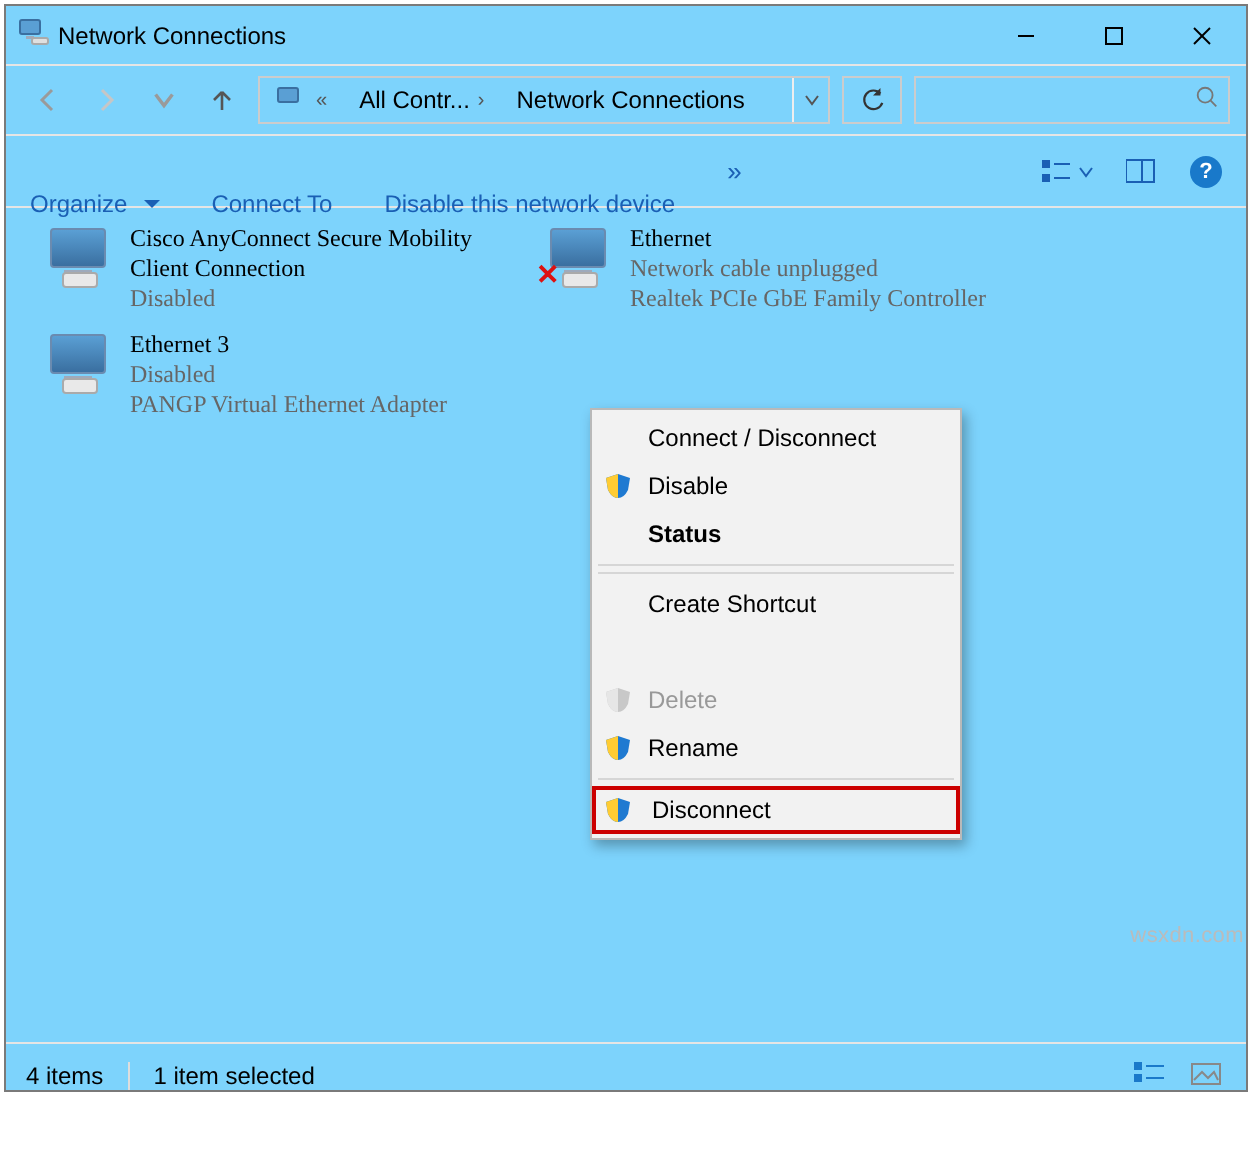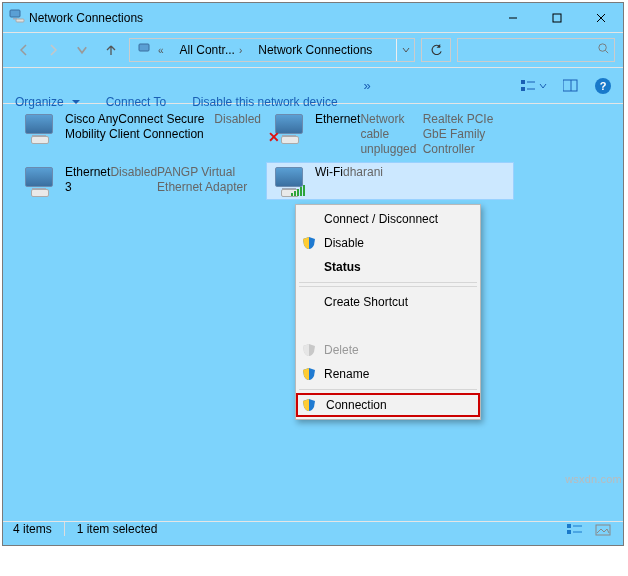--- a/index.html
+++ b/index.html
@@ -93,21 +93,21 @@
   }
   .nicon .base{ width:14px;height:2px;background:#9faabb;position:absolute; top:23px; left:13px;}
   .nicon .plug{
     width:18px;height:8px;background:#e9e9e9;border:1px solid #aaa; border-radius:2px;
     position:absolute; bottom:0; left:12px;
   }
   .nicon .badge{ position:absolute; bottom:-1px; left:-1px; font-size:14px;}
   .nicon .badge.x { color:#d11; font-weight:bold;}
   .nicon .bars{ position:absolute; bottom:1px; left:22px; display:flex; gap:1px; align-items:flex-end;}
   .nicon .bars span{ width:2px; background:#2ea53a;}
-  .item .txt { display:flex; line-height:15px;}
+  .item .txt { display:flex; flex-direction:column; line-height:15px;font-family:Liberation Serif, serif;}
   .item .name{ color:#000;}
   .item .status{ color:#666;}
   .item .dev{ color:#666;}
   
   .ctxmenu {
     position:absolute; top:201px; left:292px; width:186px;
     background:#f2f2f2; border:1px solid #b9b9b9; box-shadow:2px 3px 6px rgba(0,0,0,.3);
     padding:2px; z-index:10; font-size:12px;
   }
   .ctxmenu .mi {
@@ -119,28 +119,28 @@
   .ctxmenu .sep{ height:1px; background:#d6d6d6; margin:3px 1px;}
   .ctxmenu .shield{
     position:absolute; left:4px; width:14px; height:14px;
   }
   .ctxmenu .shield svg{width:14px;height:14px;}
   .ctxmenu .mi.hl{
     border:2px solid #c00; margin:0 -2px; padding-left:28px;
   }
   
   .statusbar {
-    height:24px; border-top:1px solid #e5e5e5; display:flex; align-items:flex-start;
+    height:24px; border-top:1px solid #e5e5e5; display:flex; align-items:flex-end;
     padding:0 10px; gap:8px;
   }
   .statusbar .div{ width:1px;height:14px;background:#ddd; margin:0 4px;}
   .statusbar .right{margin-left:auto;display:flex;gap:8px;}
   .statusbar .viewbtn{width:20px;height:16px; display:flex;align-items:center;justify-content:center;color:#666;}
   
-  .wm{ position:absolute; right:6px; top:473px; color:#bbb; font-size:11px; letter-spacing:.2px;}
+  .wm{ position:absolute; right:6px; top:462px; color:#bbb; font-size:11px; letter-spacing:.2px;}
 </style>
 </head>
 <body>
 
 <div class="window">
 
   <div class="titlebar">
     <div class="icon-title">
       <span>
         <svg viewBox="0 0 16 16" width="16" height="16">
@@ -297,38 +297,20 @@
           <div class="base"></div>
           <div class="plug"></div>
       </div>
       <div class="txt">
         <span class="name">Ethernet 3</span>
         <span class="status">Disabled</span>
         <span class="dev">PANGP Virtual Ethernet Adapter</span>
       </div>
     </div>
 
-    <div class="item selected">
-      <div class="nicon">
-        <div class="monitor"></div>
-          <div class="base"></div>
-          <div class="plug"></div>
-        <div class="bars">
-            <span style="height:3px;"></span>
-            <span style="height:5px;"></span>
-            <span style="height:7px;"></span>
-            <span style="height:9px;"></span>
-            <span style="height:11px;"></span>
-          </div>
-      </div>
-      <div class="txt">
-        <span class="name">Wi-Fi</span>
-        <span class="status">dharani</span>
-      </div>
-    </div>
 
   </div>
 
   <div class="statusbar">
     <span>4 items</span>
     <span class="div"></span>
     <span>1 item selected</span>
     <div class="right">
       <div class="viewbtn">
         <svg width="16" height="12" viewBox="0 0 16 12">
@@ -379,19 +361,19 @@
             <path d="M7 1 L7 13 Q4 13 2 9 L1 3 Z" fill="#ffcc33"></path>
           </svg></span>
       <span>Rename</span>
     </div>
     <div class="sep"></div>
     <div class="mi hl">
       <span class="shield"><svg viewBox="0 0 14 14">
             <path d="M7 1 L13 3 L12 9 Q10 13 7 13 Q4 13 2 9 L1 3 Z" fill="#1f7ad1"></path>
             <path d="M7 1 L7 13 Q4 13 2 9 L1 3 Z" fill="#ffcc33"></path>
           </svg></span>
-      <span>Connection</span>
+      <span>Disconnect</span>
     </div>
   </div>
 
 </div>
 
 <div class="wm">wsxdn.com</div>
 
 </body></html>

